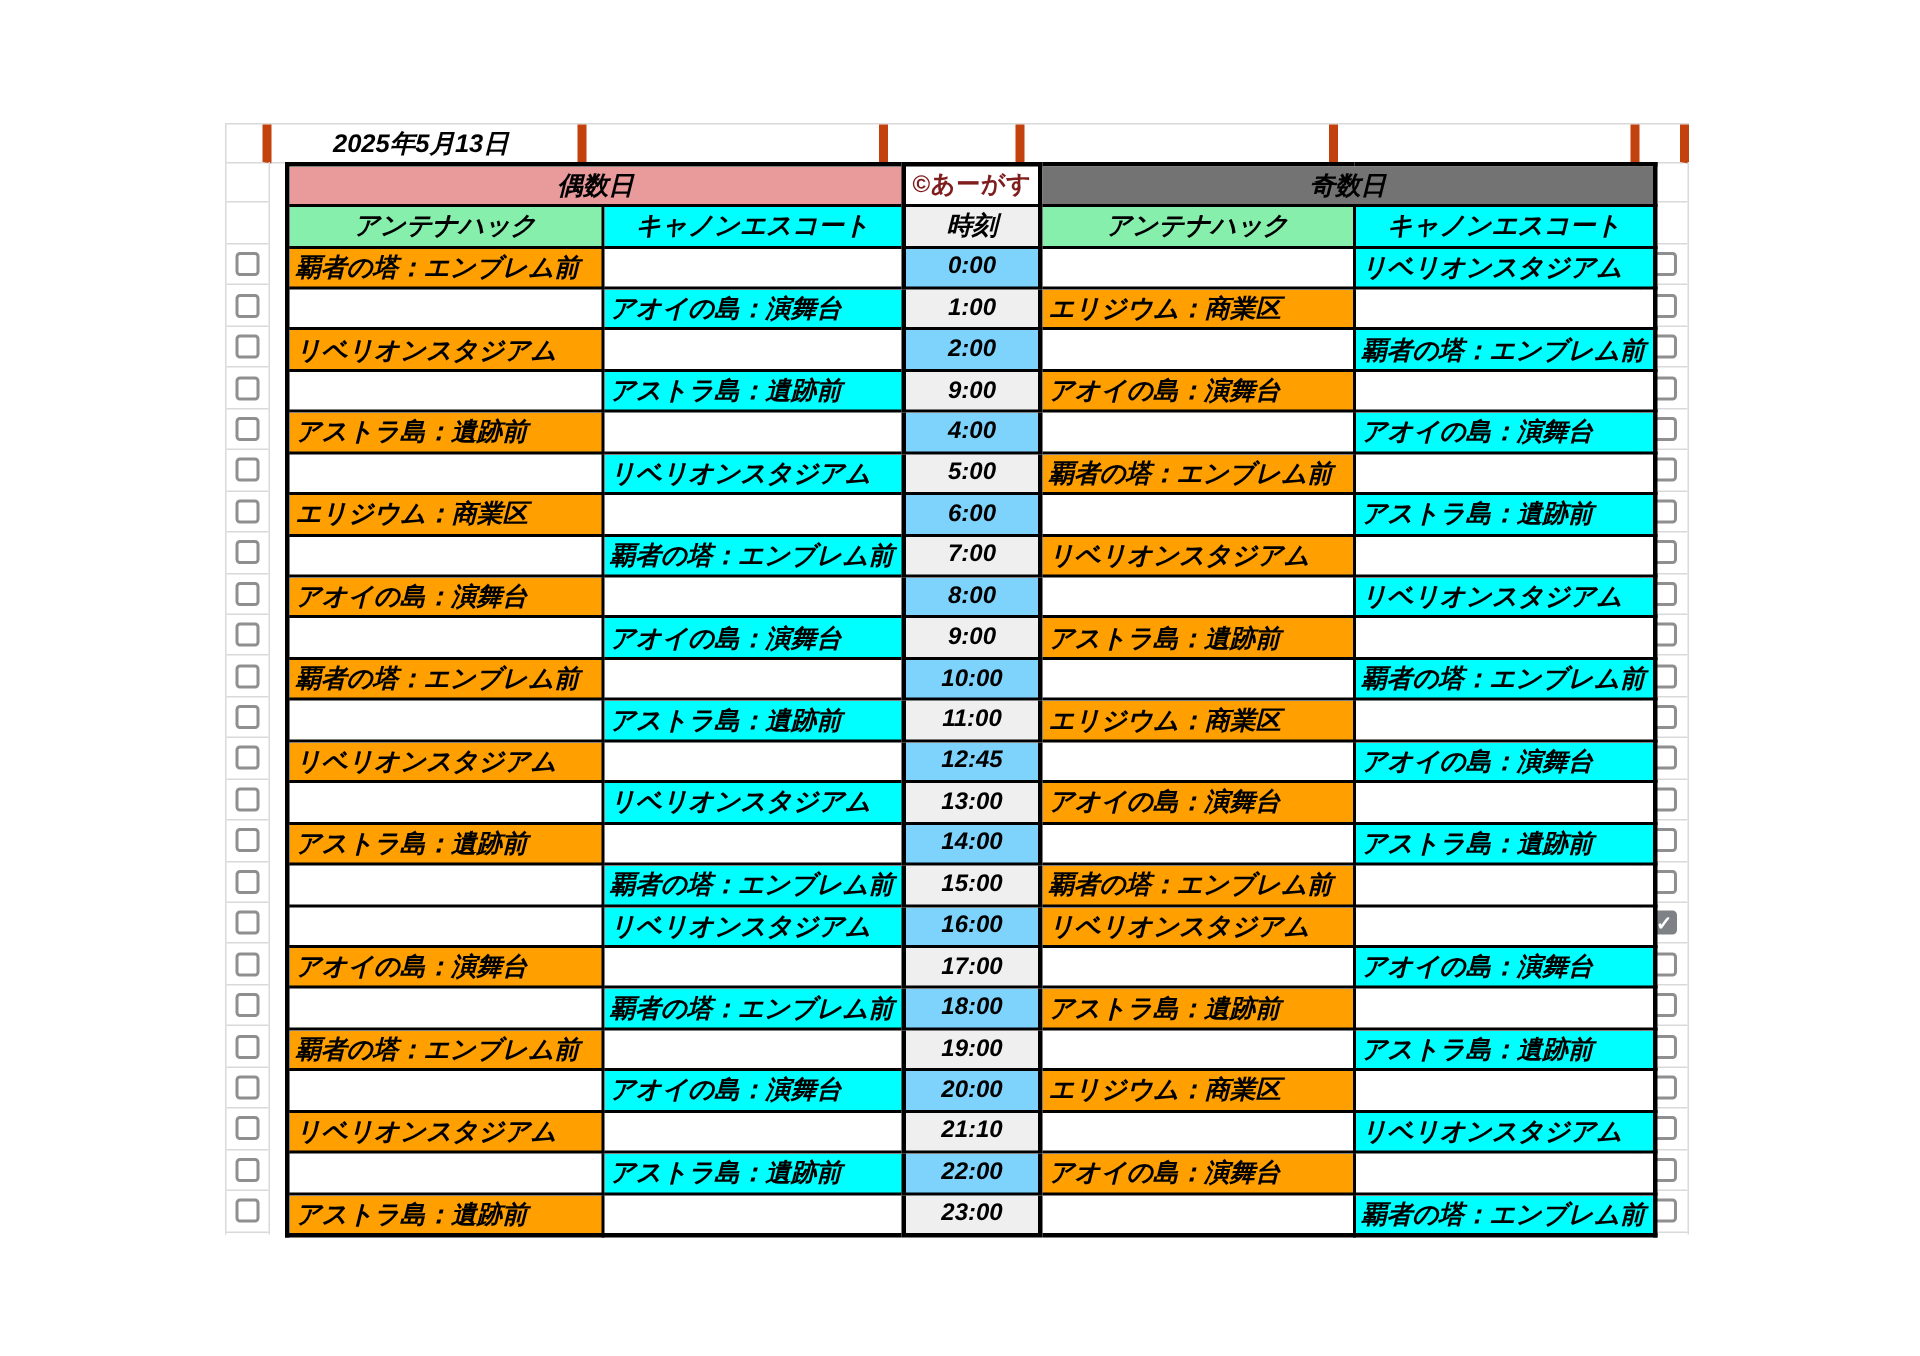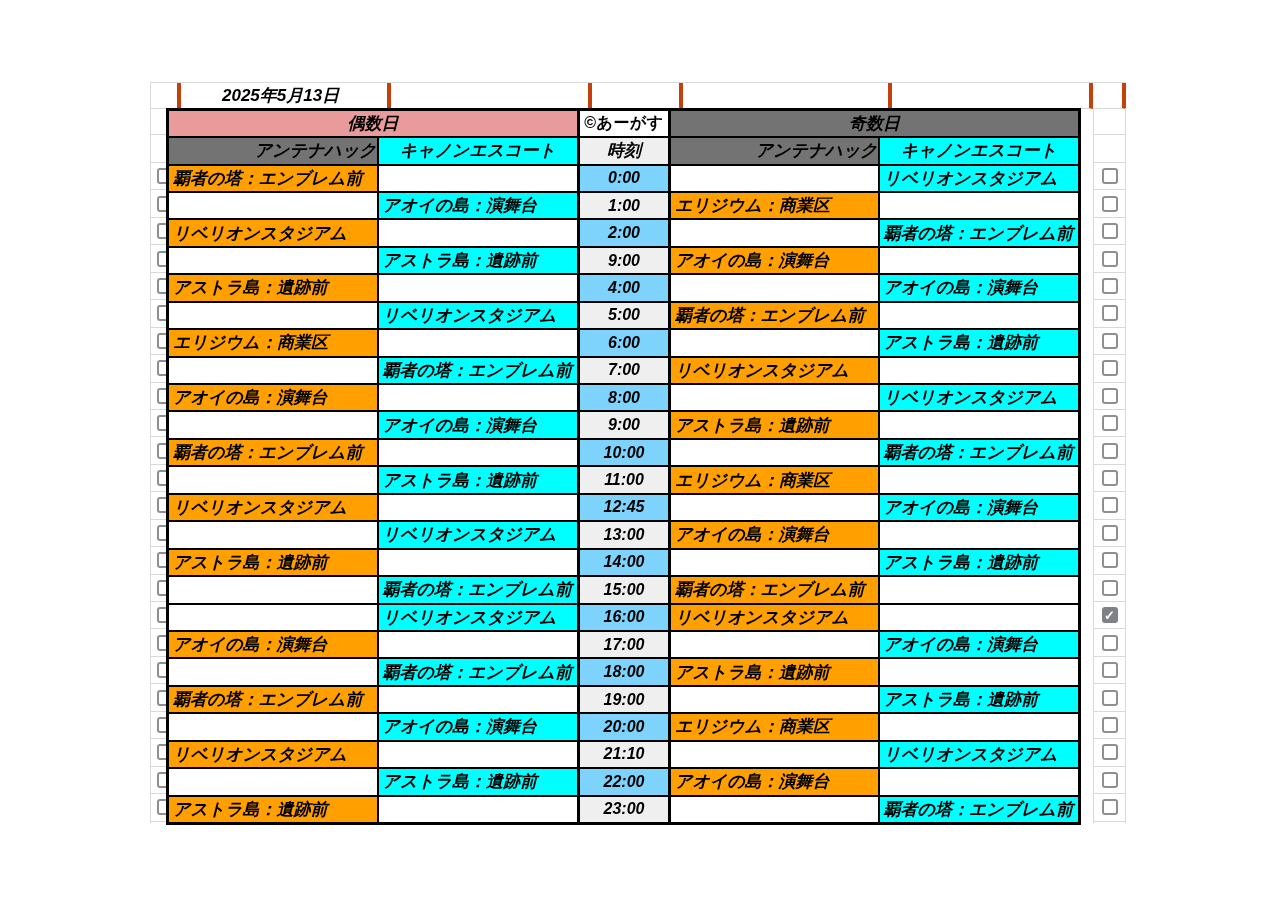--- a/index.html
+++ b/index.html
@@ -3,59 +3,59 @@
 <meta charset="utf-8">
 <style>
   * { box-sizing: border-box; margin: 0; padding: 0; }
   html, body { width: 1280px; height: 904px; background: #ffffff; overflow: hidden; }
   body { font-family: "Liberation Sans", sans-serif; color: #000; }
 
   .sheet { position: absolute; left: 150px; top: 82px; width: 976px; height: 741px; }
 
   
   .grid-strip { position: absolute; left: 0; top: 0; height: 26px; display: flex; border-top: 1px solid #d9d9d9; border-left: 1px solid #d9d9d9; }
-  .grid-strip .gcell { height: 26px; border-right: 4px solid #c2410c; border-bottom: 1px solid #d9d9d9; display: flex; align-items: center; }
+  .grid-strip .gcell { height: 26px; border-right: 6px solid #c2410c; border-bottom: 1px solid #d9d9d9; display: flex; align-items: center; }
   .date-text { font-weight: 700; font-style: italic; font-size: 17px; padding-left: 41px; white-space: nowrap; }
 
   
   .cb-col { position: absolute; top: 26px; width: 30px; height: 715px; border-left: 1px solid #d9d9d9; border-right: 1px solid #d9d9d9; }
   .cb-col.left { left: 0; }
   .cb-col.right { left: 943px; width: 33px; }
   .cb-cell { width: 100%; border-bottom: 1px solid #d9d9d9; display: flex; align-items: center; justify-content: center; }
   .cb-spacer1 { height: 27px; }
   .cb-spacer2 { height: 28px; }
   .cb-row { height: 27.45px; }
   .cb { width: 16px; height: 16px; border: 2px solid #8f8f8f; border-radius: 3px; background: #ffffff; display: flex; align-items: center; justify-content: center; }
   .cb.checked { background: #7e8186; border-color: #7e8186; color: #ffffff; font-size: 13px; font-weight: 700; line-height: 1; }
 
   
-  .tbl-wrap { position: absolute; left: 16px; top: 26px; }
+  .tbl-wrap { position: absolute; left: 40px; top: 26px; }
   table { border-collapse: collapse; table-layout: fixed; width: 912px; border: 3px solid #000; }
   td { border: 2px solid #000; overflow: hidden; white-space: nowrap; }
   tr.hdr-row1 { height: 27px; }
   tr.hdr-row2 { height: 28px; }
   tr.data-row { height: 27.45px; }
 
   .txt { font-weight: 700; font-style: italic; font-size: 17px; }
   td.slot { padding: 0 4px; text-align: left; background: #ffffff; }
   td.slot.a.filled { background: #ff9f00; }
   td.slot.c.filled { background: #00ffff; }
 
   td.time, td.time-hdr, td.credit { border-left: 3px solid #000; border-right: 3px solid #000; text-align: center; }
   td.time { background: #7dd3fc; }
   td.time .txt { font-size: 16px; }
   tbody tr:nth-child(even) td.time { background: #efefef; }
 
   td.sec-even { background: #e99a9b; text-align: center; }
   td.sec-odd { background: #737373; text-align: center; }
-  td.hdr-a { background: #737373; text-align: right; }
+  td.hdr-a { background: #86efac; text-align: center; }
   td.hdr-c { background: #00ffff; text-align: center; }
   td.time-hdr { background: #efefef; }
   td.credit { background: #ffffff; }
-  td.credit .txt { color: #000000; font-style: normal; font-size: 16px; letter-spacing: 0.5px; }
+  td.credit .txt { color: #7f1d1d; font-style: normal; font-size: 16px; letter-spacing: 0.5px; }
 </style>
 </head>
 <body>
 
 <div class="sheet">
 
   <div class="grid-strip">
     <div class="gcell" style="width:30px"></div>
     <div class="gcell" style="width:210px">
       <span class="date-text">2025年5月13日</span>

